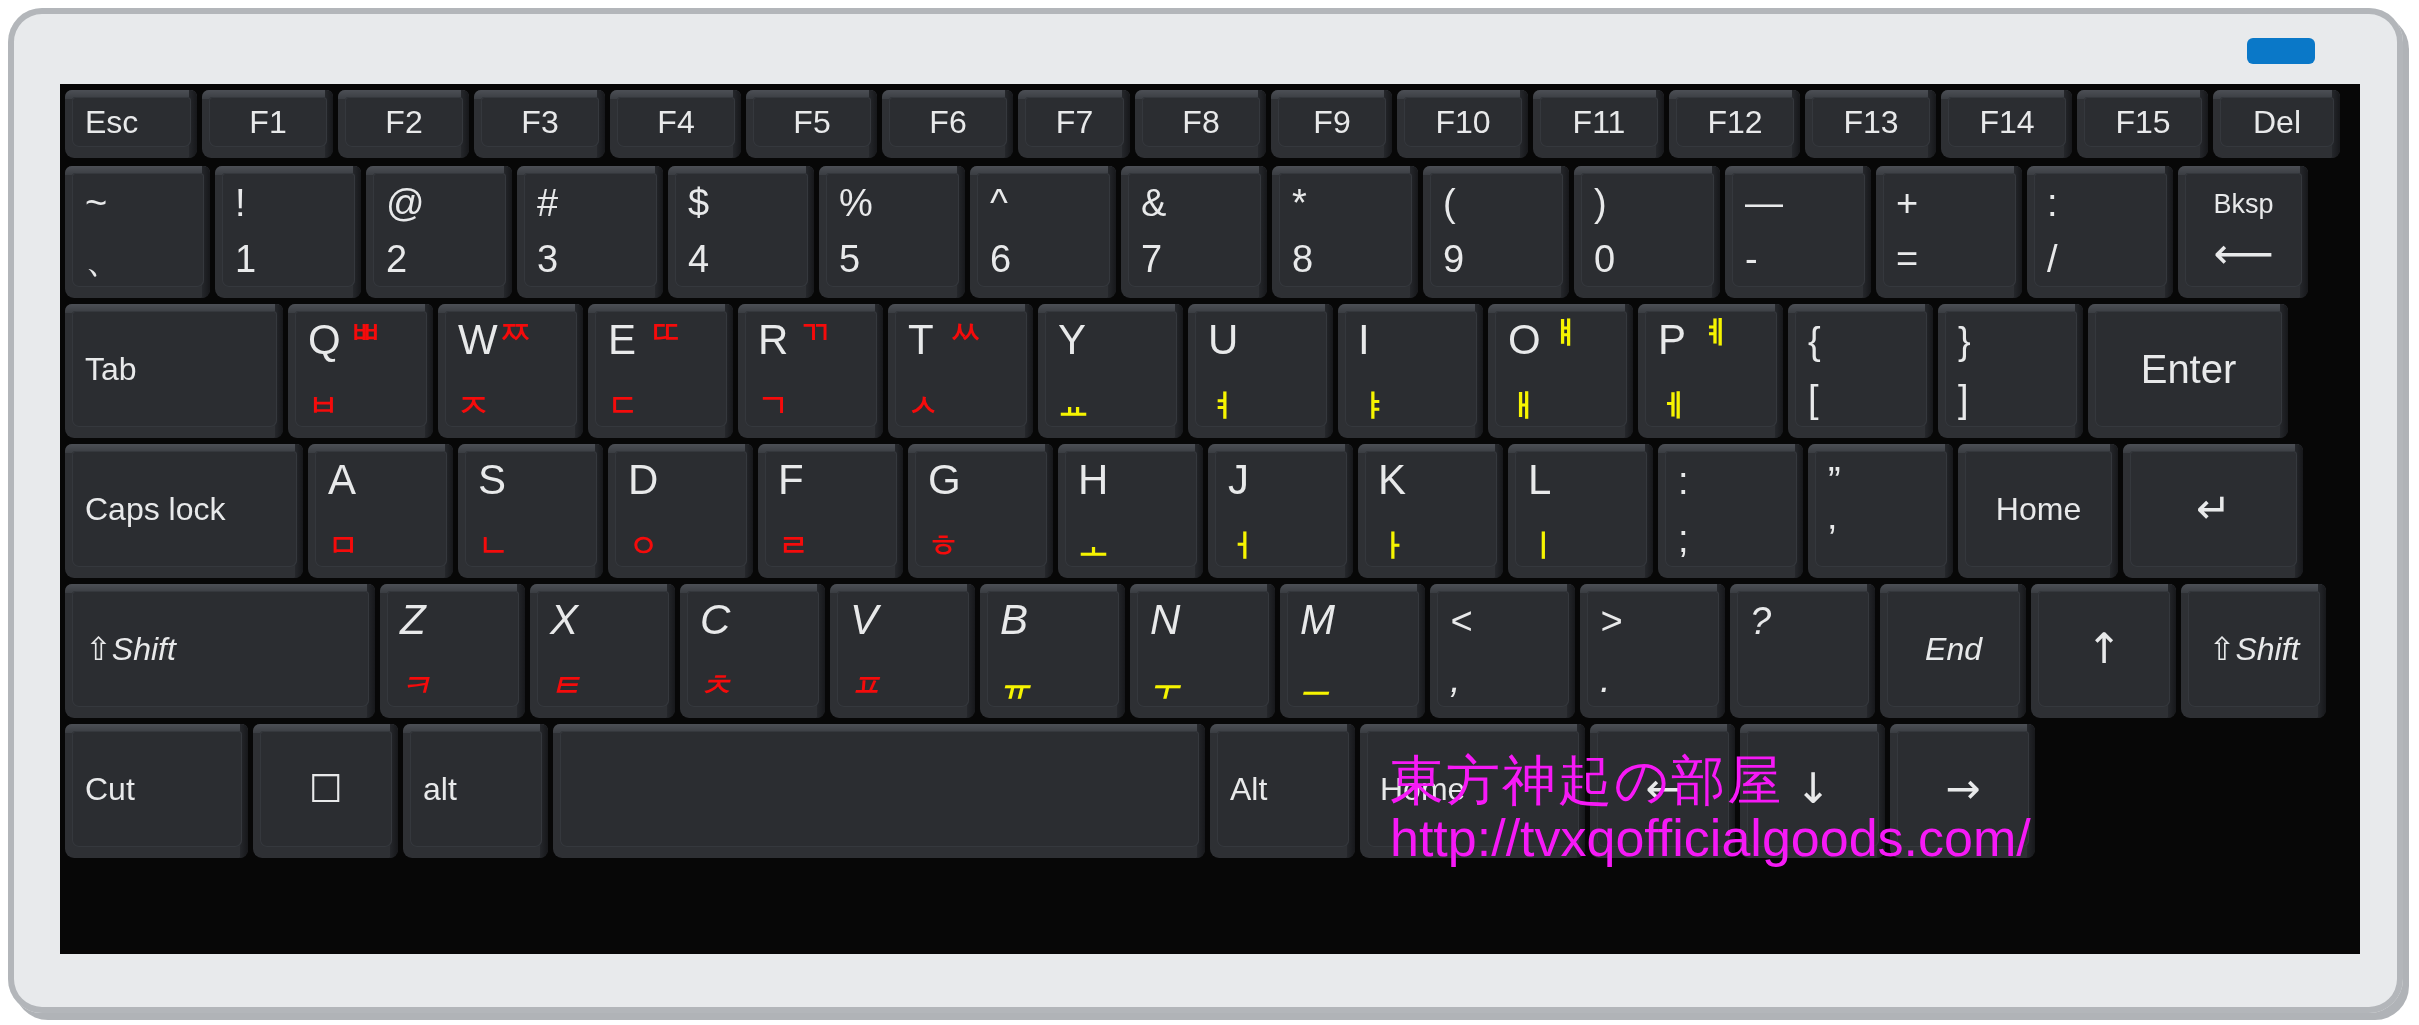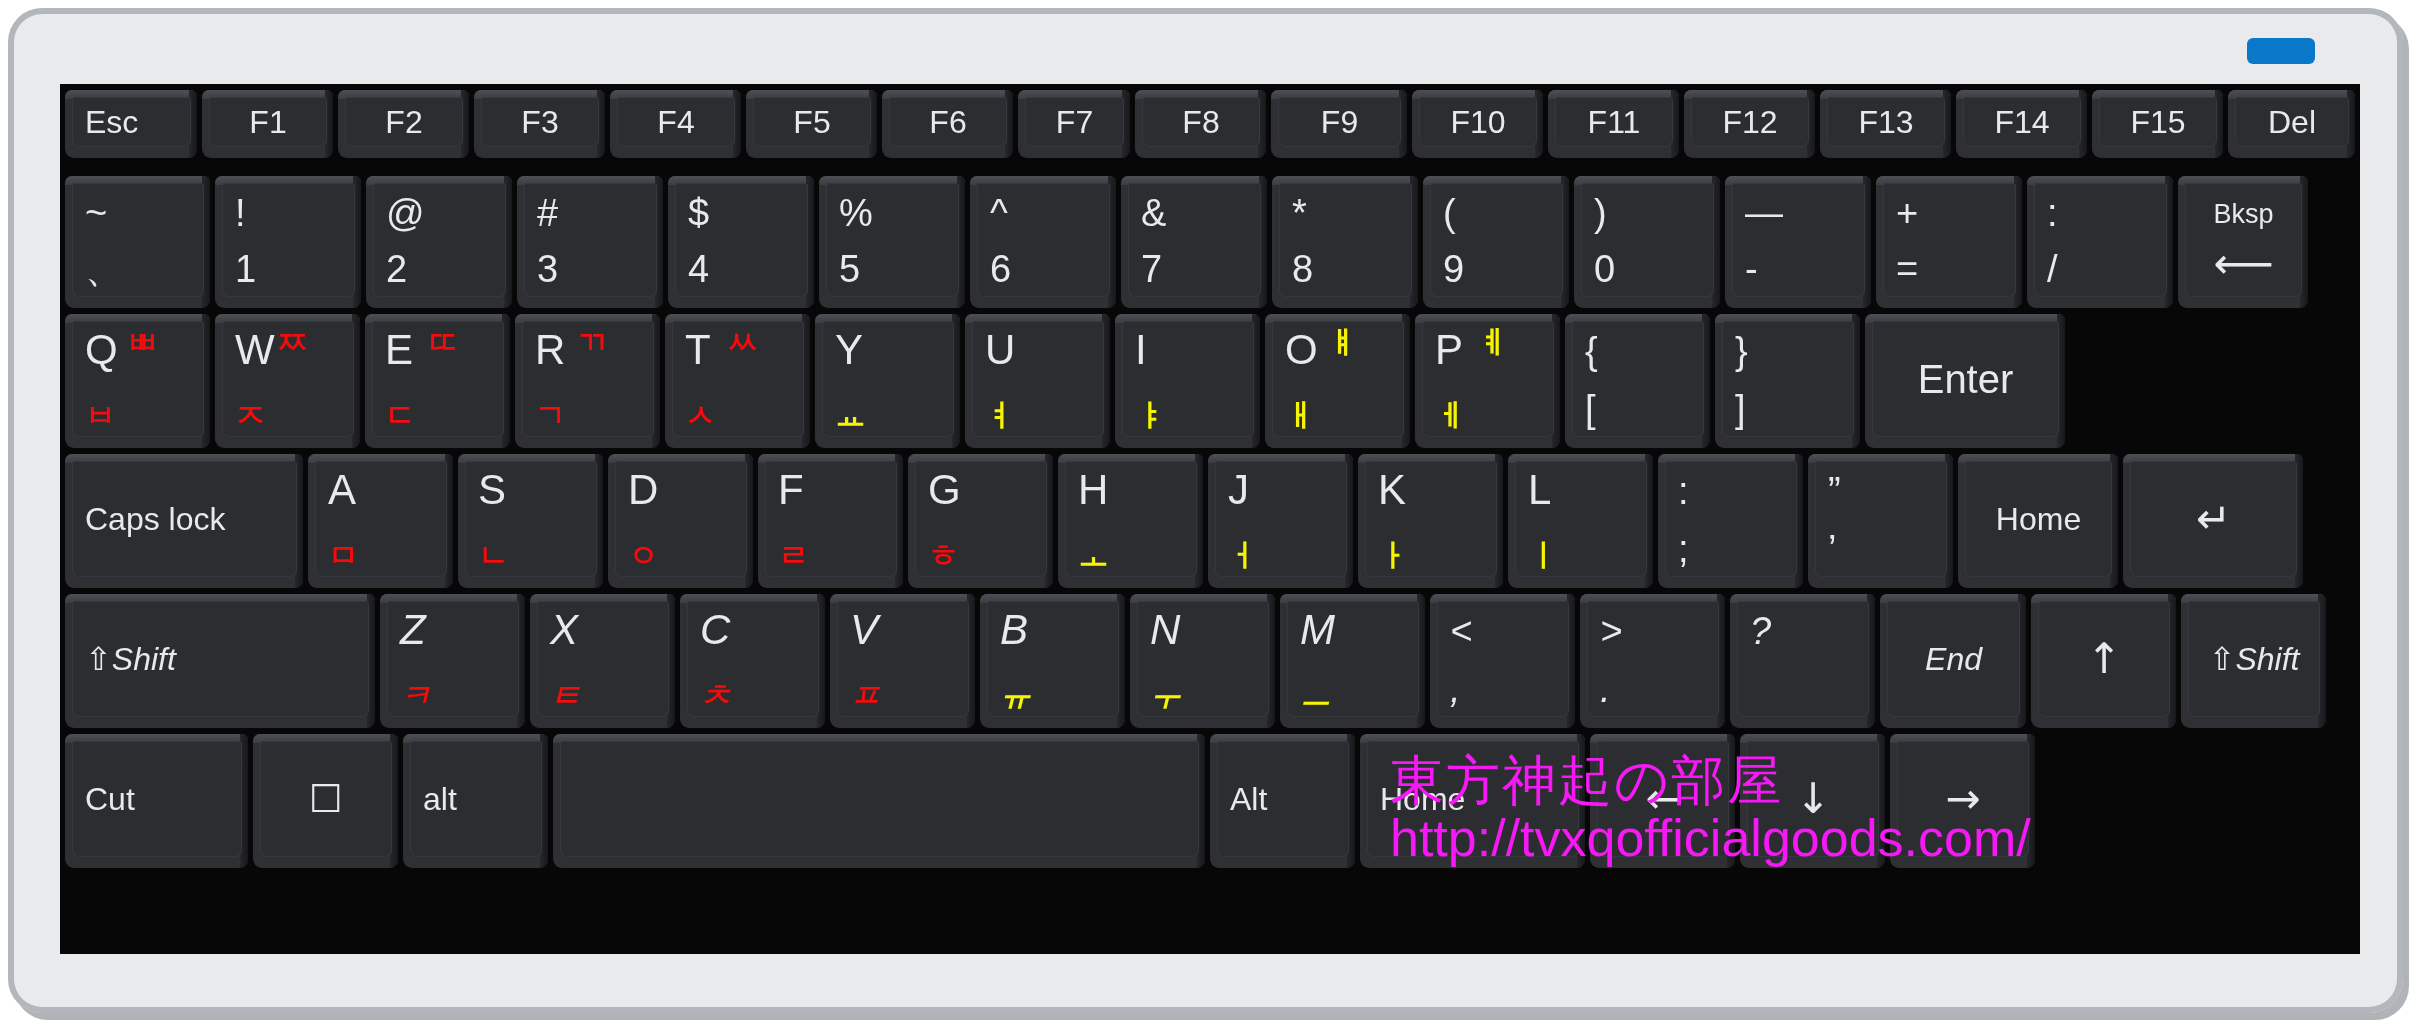--- a/index.html
+++ b/index.html
@@ -32,21 +32,21 @@
     background:#070707;
     box-sizing:border-box;
     padding:6px 5px;
   }
 
   .key-row{
     display:flex;
     align-items:flex-start;
     height:auto;
   }
-  .row-fn{margin-bottom:18px;}
+  .row-fn{margin-bottom:8px;}
   .row-num{margin-bottom:6px;}
   .row-qwe{margin-bottom:6px;}
   .row-asd{margin-bottom:6px;}
   .row-zxc{margin-bottom:6px;font-style:italic;}
 
   
   .key{
     position:relative;
     box-sizing:border-box;
     margin-right:5px;
@@ -178,21 +178,21 @@
       <div class="key" style="width:112px;height:68px">
           <div class="face">
             <span class="lg lg-center f-md">F7</span>
           </div>
         </div>
       <div class="key" style="width:131px;height:68px">
           <div class="face">
             <span class="lg lg-center f-md">F8</span>
           </div>
         </div>
-      <div class="key" style="width:136px;height:68px">
+      <div class="key" style="width:121px;height:68px">
           <div class="face">
             <span class="lg lg-center f-md">F9</span>
           </div>
         </div>
       <div class="key" style="width:131px;height:68px">
           <div class="face">
             <span class="lg lg-center f-md">F10</span>
           </div>
         </div>
       <div class="key" style="width:131px;height:68px">
@@ -314,20 +314,25 @@
         </div>
       <div class="key" style="width:130px;height:132px">
           <div class="face">
         <span class="lg f-sm" style="left:50%;top:18px;transform:translateX(-50%);">Bksp</span>
         <span class="lg glyph f-xl" style="left:50%;top:60px;transform:translateX(-50%);">⟵</span>
           </div>
         </div>
     </div>
 
     <div class="key-row row-qwe">
+      <div class="key" style="width:218px;height:134px">
+          <div class="face">
+            <span class="lg lg-left f-md">Tab</span>
+          </div>
+        </div>
 
       <div class="key" style="width:145px;height:134px">
           <div class="face">
         <span class="lg lg-alpha f-xl">Q</span>
         <span class="lg lg-jamo-tr f-jamo c-red">ㅃ</span>
         <span class="lg lg-jamo-bl f-jamo c-red">ㅂ</span>
           </div>
         </div>
 
       <div class="key" style="width:145px;height:134px">

